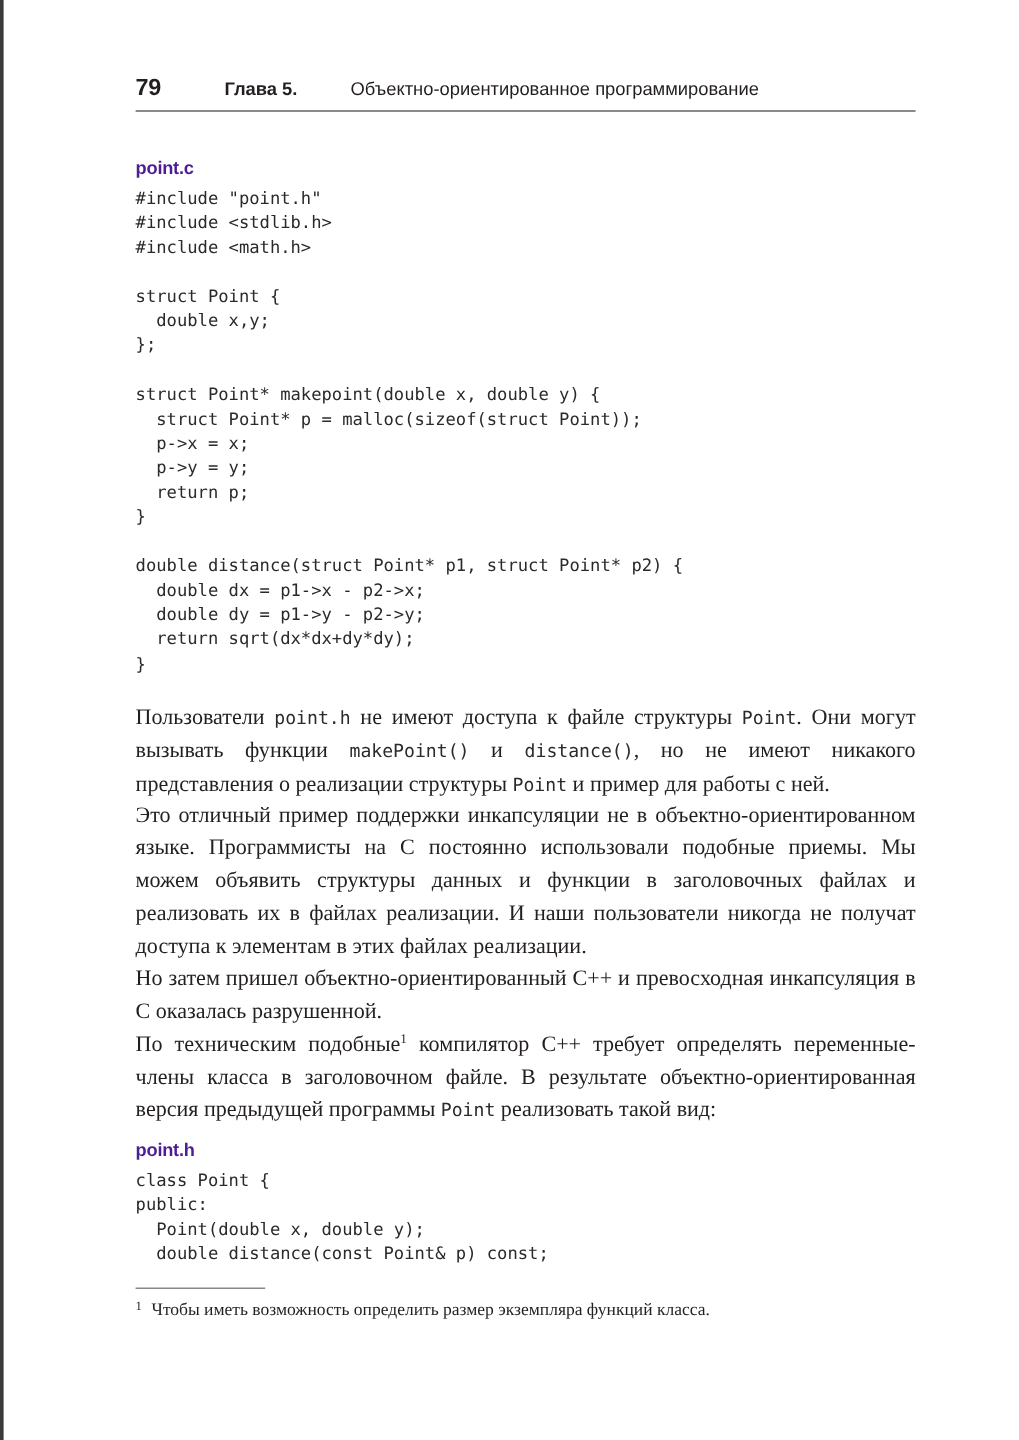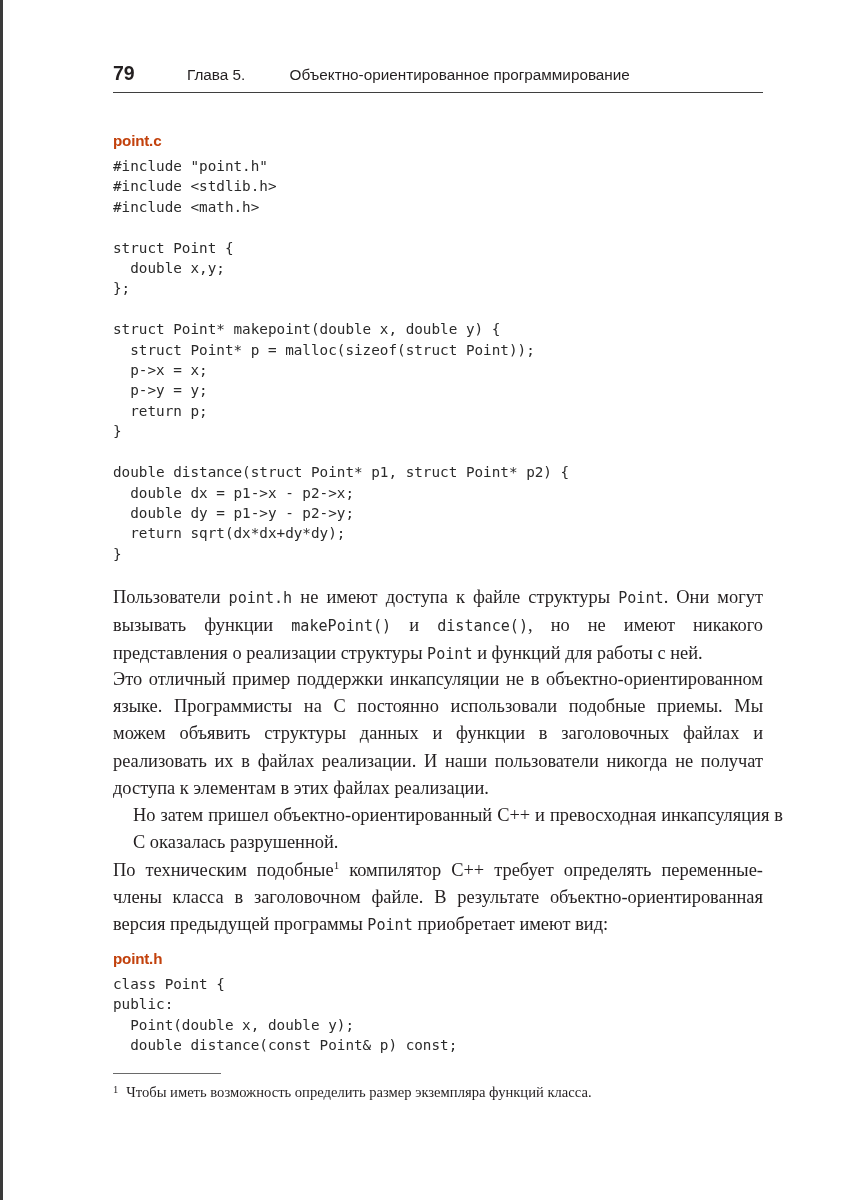--- a/index.html
+++ b/index.html
@@ -57,21 +57,21 @@
     width: 74px;
     flex: 0 0 74px;
     color: #231f20;
   }
   .runhead .chapline {
     font-size: 15.3px;
     color: #231f20;
     white-space: nowrap;
   }
   .runhead .chapline .chap-num {
-    font-weight: normal;
+    font-weight: bold;
   }
   .runhead .chapline .chap-title {
     font-weight: normal;
     margin-left: 20px;
   }
 
   .head-rule {
     position: absolute;
     left: 0;
     top: 92px;
@@ -83,21 +83,21 @@
   
   .listing {
     position: absolute;
     left: 0;
     width: 650px;
   }
   .listing .filename {
     font-family: "Liberation Sans", "DejaVu Sans", sans-serif;
     font-weight: bold;
     font-size: 15.2px;
-    color: #c2410c;
+    color: #4c1d95;
     letter-spacing: -0.2px;
     margin: 0 0 7px 0;
   }
   .code {
     font-family: "DejaVu Sans Mono", "Liberation Mono", monospace;
     font-size: 14.3px;
     line-height: 20.4px;
     color: #2a2a2a;
     white-space: pre;
     margin: 0;
@@ -126,21 +126,21 @@
     color: #2a2a2a;
   }
   .para sup {
     font-size: 11px;
     vertical-align: super;
     line-height: 0;
   }
 
   #para-1 { top: 584px; }
   #para-2 { top: 666px; }
-  #para-3 { top: 802px; margin-left: 20px; }
+  #para-3 { top: 802px; }
   #para-4 { top: 857px; }
 
   
   .footnote-rule {
     position: absolute;
     left: 0;
     top: 1073px;
     width: 108px;
     height: 0;
     border-top: 1.6px solid #6a6a6a;
@@ -199,27 +199,27 @@
   return p;
 }
 
 double distance(struct Point* p1, struct Point* p2) {
   double dx = p1-&gt;x - p2-&gt;x;
   double dy = p1-&gt;y - p2-&gt;y;
   return sqrt(dx*dx+dy*dy);
 }</pre>
     </div>
 
-    <p class="para" id="para-1"><span>Пользователи </span><code>point.h</code><span> не имеют доступа к файле структуры </span><code>Point</code><span>. Они могут вызывать функции </span><code>makePoint()</code><span> и </span><code>distance()</code><span>, но не имеют никакого представления о реализации структуры </span><code>Point</code><span> и функций для работы с ней.</span></p>
+    <p class="para" id="para-1"><span>Пользователи </span><code>point.h</code><span> не имеют доступа к файле структуры </span><code>Point</code><span>. Они могут вызывать функции </span><code>makePoint()</code><span> и </span><code>distance()</code><span>, но не имеют никакого представления о реализации структуры </span><code>Point</code><span> и пример для работы с ней.</span></p>
 
     <p class="para" id="para-2">Это отличный пример поддержки инкапсуляции не в объектно-ориенти­рованном языке. Программисты на C постоянно использовали подобные приемы. Мы можем объявить структуры данных и функции в заголовочных файлах и реализовать их в файлах реализации. И наши пользователи никог­да не получат доступа к элементам в этих файлах реализации.</p>
 
     <p class="para" id="para-3">Но затем пришел объектно-ориентированный C++ и превосходная инкап­суляция в C оказалась разрушенной.</p>
 
-    <p class="para" id="para-4"><span>По техническим подобные</span><sup>1</sup><span> компилятор C++ требует определять перемен­ные-члены класса в заголовочном файле. В результате объектно-ориентиро­ванная версия предыдущей программы </span><code>Point</code><span> приобретает имеют вид:</span></p>
+    <p class="para" id="para-4"><span>По техническим подобные</span><sup>1</sup><span> компилятор C++ требует определять перемен­ные-члены класса в заголовочном файле. В результате объектно-ориентиро­ванная версия предыдущей программы </span><code>Point</code><span> реализовать такой вид:</span></p>
 
     <div class="listing" id="listing-point-h">
       <div class="filename">point.h</div>
       <pre class="code">class Point {
 public:
   Point(double x, double y);
   double distance(const Point&amp; p) const;</pre>
     </div>
 
     <div class="footnote-rule"></div>

